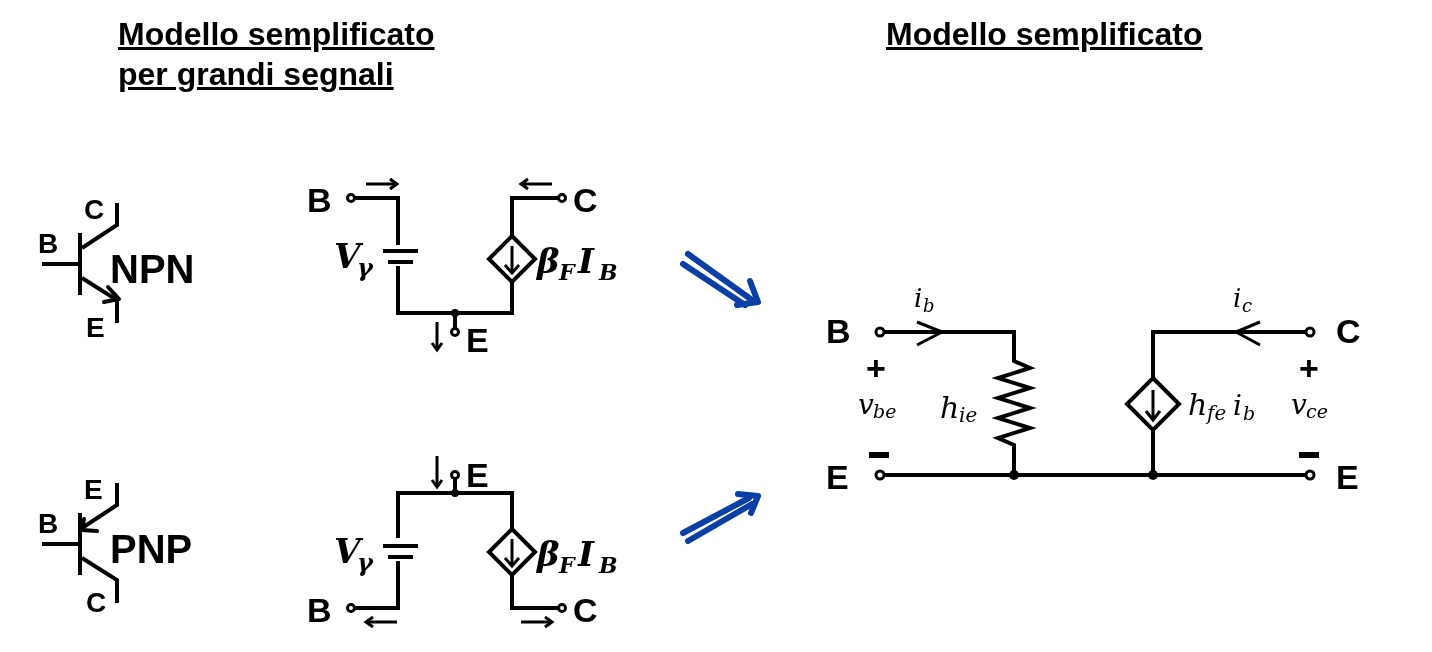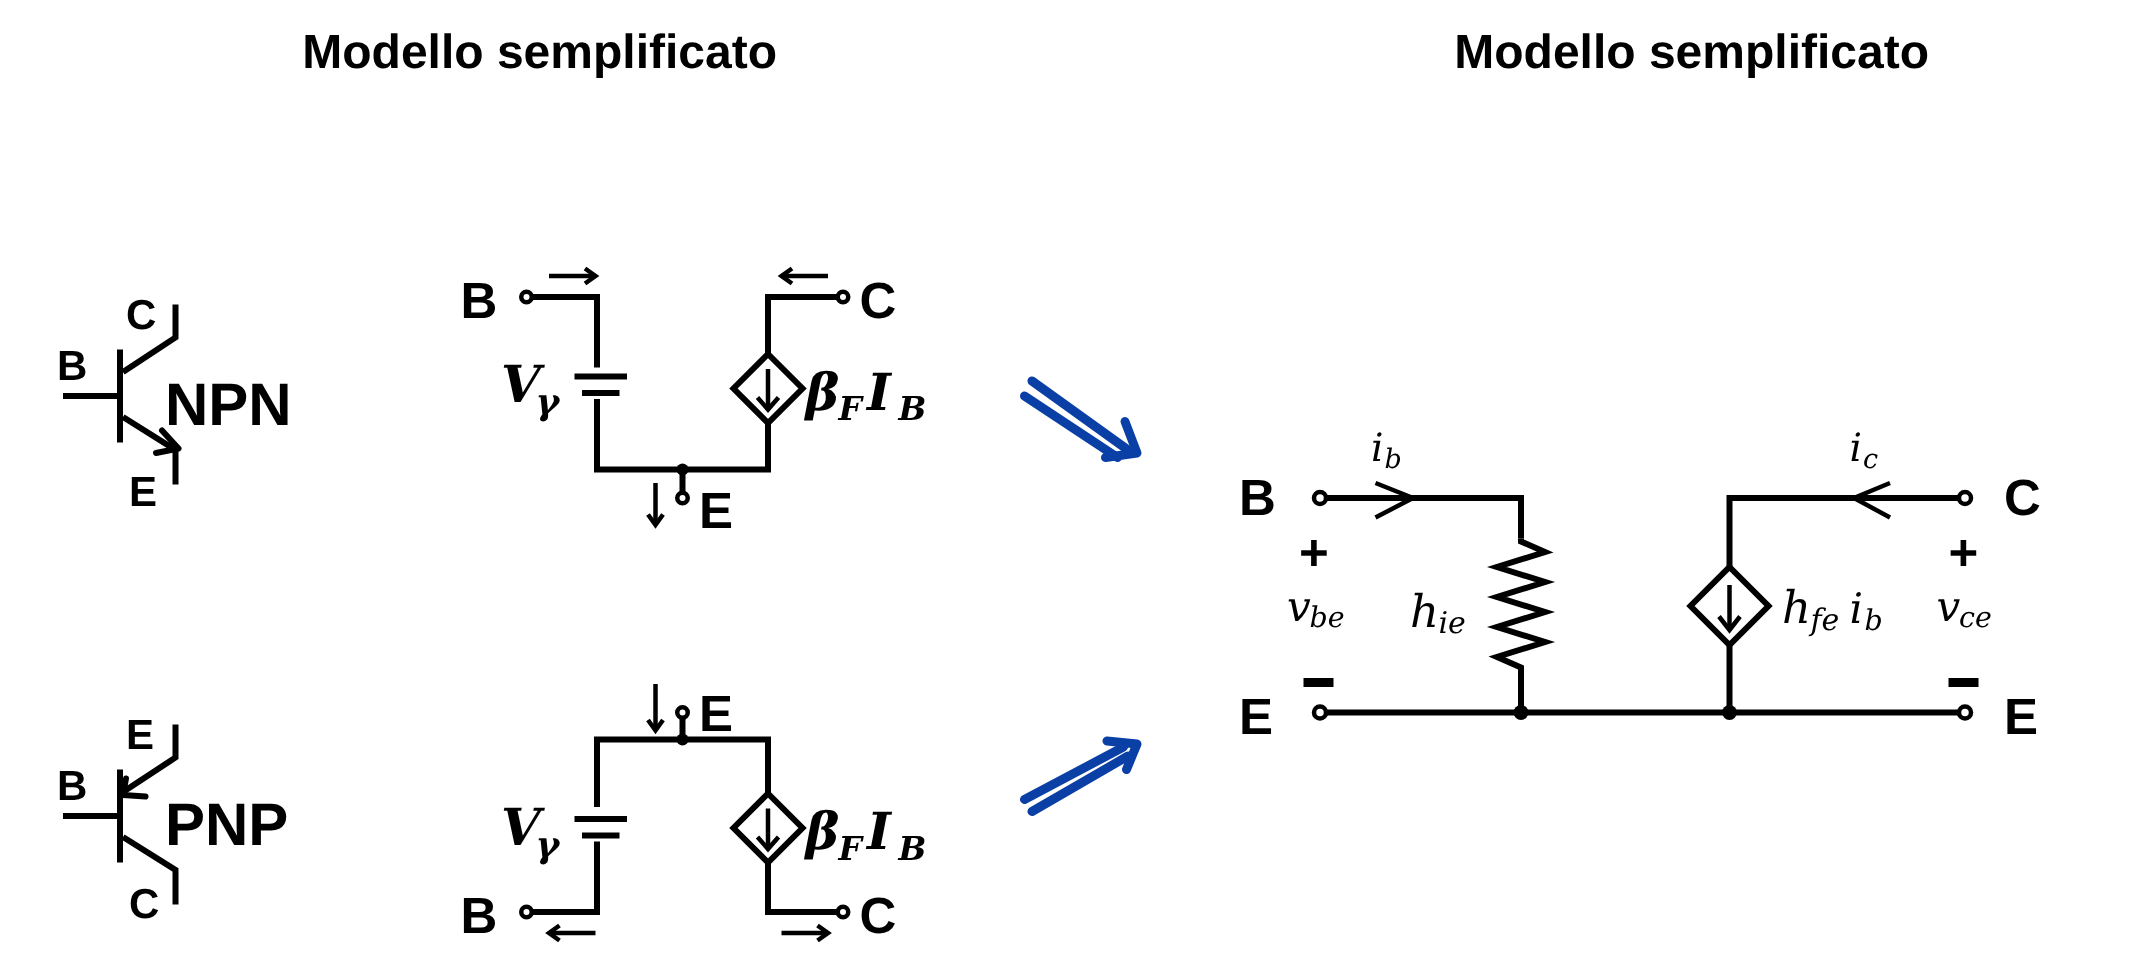--- a/index.html
+++ b/index.html
@@ -1,36 +1,37 @@
 <!DOCTYPE html>
 <html><head>
 <meta charset="utf-8">
 <style>
   html, body { margin: 0; padding: 0; background: #ffffff; }
   body { width: 1432px; height: 652px; position: relative; overflow: hidden; font-family: "Liberation Sans", sans-serif; }
-  .title { position: absolute; font-family: "Liberation Sans", sans-serif; font-weight: bold; font-size: 32px; line-height: 40px; text-align: right; color: #000; }
+  .title { position: absolute; font-family: "Liberation Sans", sans-serif; font-weight: bold; font-size: 32px; line-height: 40px; text-align: left; color: #000; text-decoration: underline; }
   #title-left { left: 118px; top: 14px; width: 400px; }
   #title-right { left: 886px; top: 14px; width: 400px; }
   svg { position: absolute; left: 0; top: 0; }
   .w { stroke: #000; stroke-width: 4; fill: none; stroke-linecap: butt; stroke-linejoin: miter; }
   .wr { stroke: #000; stroke-width: 4; fill: none; stroke-linecap: round; stroke-linejoin: round; }
   .term { stroke: #000; stroke-width: 3; fill: #fff; }
   .dot { fill: #000; }
   .lbl { font-family: "Liberation Sans", sans-serif; font-weight: bold; font-size: 34px; fill: #000; }
   .lbl-sm { font-family: "Liberation Sans", sans-serif; font-weight: bold; font-size: 28px; fill: #000; }
   .lbl-big { font-family: "Liberation Sans", sans-serif; font-weight: bold; font-size: 40px; fill: #000; }
   .math-b { font-family: "DejaVu Serif", serif; font-weight: bold; font-style: italic; fill: #000; }
   .math { font-family: "DejaVu Serif", serif; font-style: italic; fill: #000; }
   .blue { stroke: #0a3fa6; stroke-width: 6; fill: none; stroke-linecap: round; stroke-linejoin: round; }
 </style>
 </head>
 <body>
 
 <div class="title" id="title-left">
   <div>Modello semplificato</div>
+  <div>per grandi segnali</div>
 </div>
 <div class="title" id="title-right">
   <div>Modello semplificato</div>
 </div>
 
 <svg width="1432" height="652" viewBox="0 0 1432 652">
   <defs>
     <marker id="ah" markerWidth="8" markerHeight="8" refX="6" refY="4" orient="auto" markerUnits="userSpaceOnUse">
       <path d="M0,0 L7,4 L0,8" fill="none" stroke="#000" stroke-width="2"></path>
     </marker>

